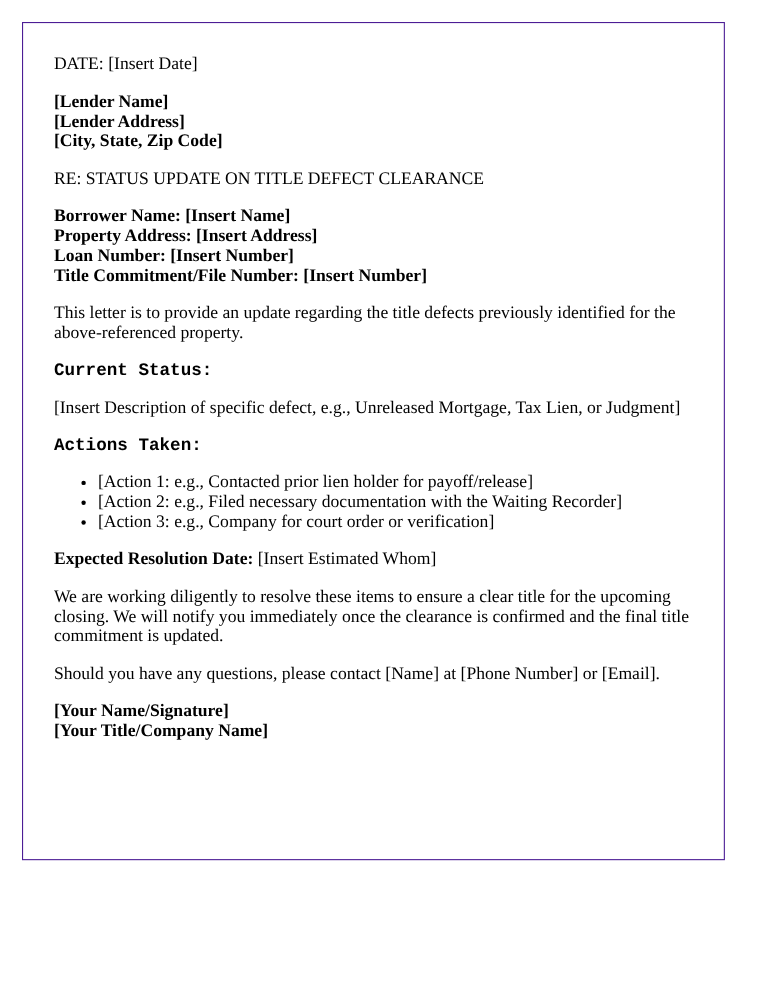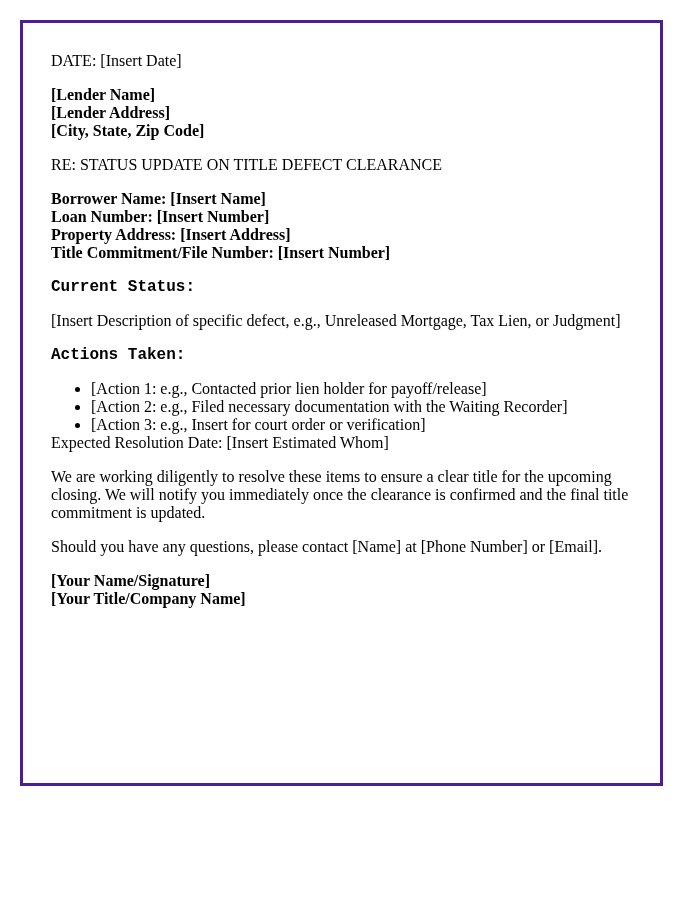--- a/index.html
+++ b/index.html
@@ -4,62 +4,63 @@
   <style>
     html, body { margin: 0; padding: 0; background: #ffffff; }
     body {
       width: 700px; height: 900px; position: relative; overflow: hidden;
       font-family: "Liberation Serif", "DejaVu Serif", serif;
       font-size: 16px; line-height: 18px; color: #000;
     }
     .letter {
       position: absolute; left: 20px; top: 20px;
       width: 579px; height: 711px;
-      border: 3px solid #4c1d95;
+      border: 1px solid #4c1d95;
       padding: 29px 30px 20px 28px;
     }
     p { margin: 0 0 16px 0; }
     .block p { margin: 0; font-weight: bold; }
     .block { margin-bottom: 16px; }
     .heading { font-weight: bold; font-family: Liberation Mono, monospace; }
-    ul { margin: 0 0 0 0; padding-left: 40px; }
+    ul { margin: 0 0 16px 0; padding-left: 40px; }
     li { margin: 0; }
-    b { font-weight: normal; }
+    b { font-weight: bold; }
   </style>
 </head>
 <body>
 
 <div class="letter">
   <p>DATE: [Insert Date]</p>
 
   <div class="block">
     <p>[Lender Name]</p>
     <p>[Lender Address]</p>
     <p>[City, State, Zip Code]</p>
   </div>
 
   <p>RE: STATUS UPDATE ON TITLE DEFECT CLEARANCE</p>
 
   <div class="block">
     <p>Borrower Name: [Insert Name]</p>
+    <p>Property Address: [Insert Address]</p>
     <p>Loan Number: [Insert Number]</p>
-    <p>Property Address: [Insert Address]</p>
     <p>Title Commitment/File Number: [Insert Number]</p>
   </div>
 
 
+  <p>This letter is to provide an update regarding the title defects previously identified for the above-referenced property.</p>
 
   <p class="heading">Current Status:</p>
   <p>[Insert Description of specific defect, e.g., Unreleased Mortgage, Tax Lien, or Judgment]</p>
 
   <p class="heading">Actions Taken:</p>
   <ul>
     <li>[Action 1: e.g., Contacted prior lien holder for payoff/release]</li>
     <li>[Action 2: e.g., Filed necessary documentation with the Waiting Recorder]</li>
-    <li>[Action 3: e.g., Insert for court order or verification]</li>
+    <li>[Action 3: e.g., Company for court order or verification]</li>
   </ul>
 
   <p><b>Expected Resolution Date:</b><span> [Insert Estimated Whom]</span></p>
 
   <p>We are working diligently to resolve these items to ensure a clear title for the upcoming closing. We will notify you immediately once the clearance is confirmed and the final title commitment is updated.</p>
 
   <p>Should you have any questions, please contact [Name] at [Phone Number] or [Email].</p>
 
 
   <div class="block">

